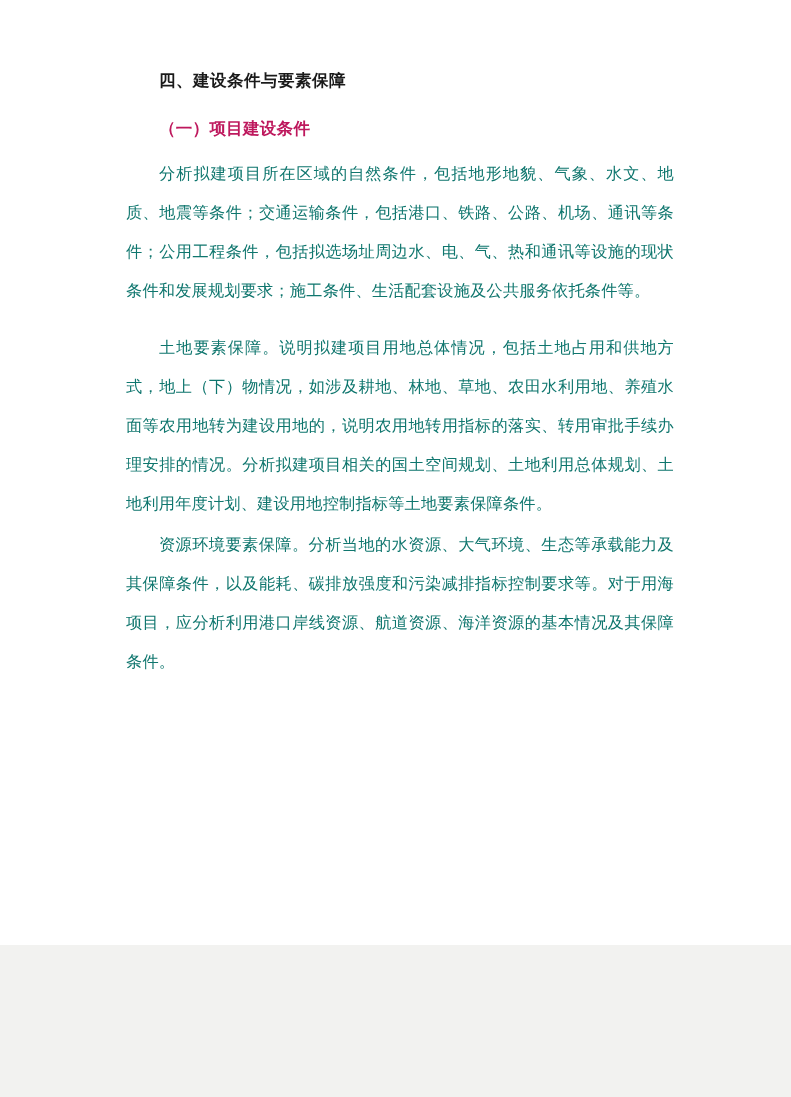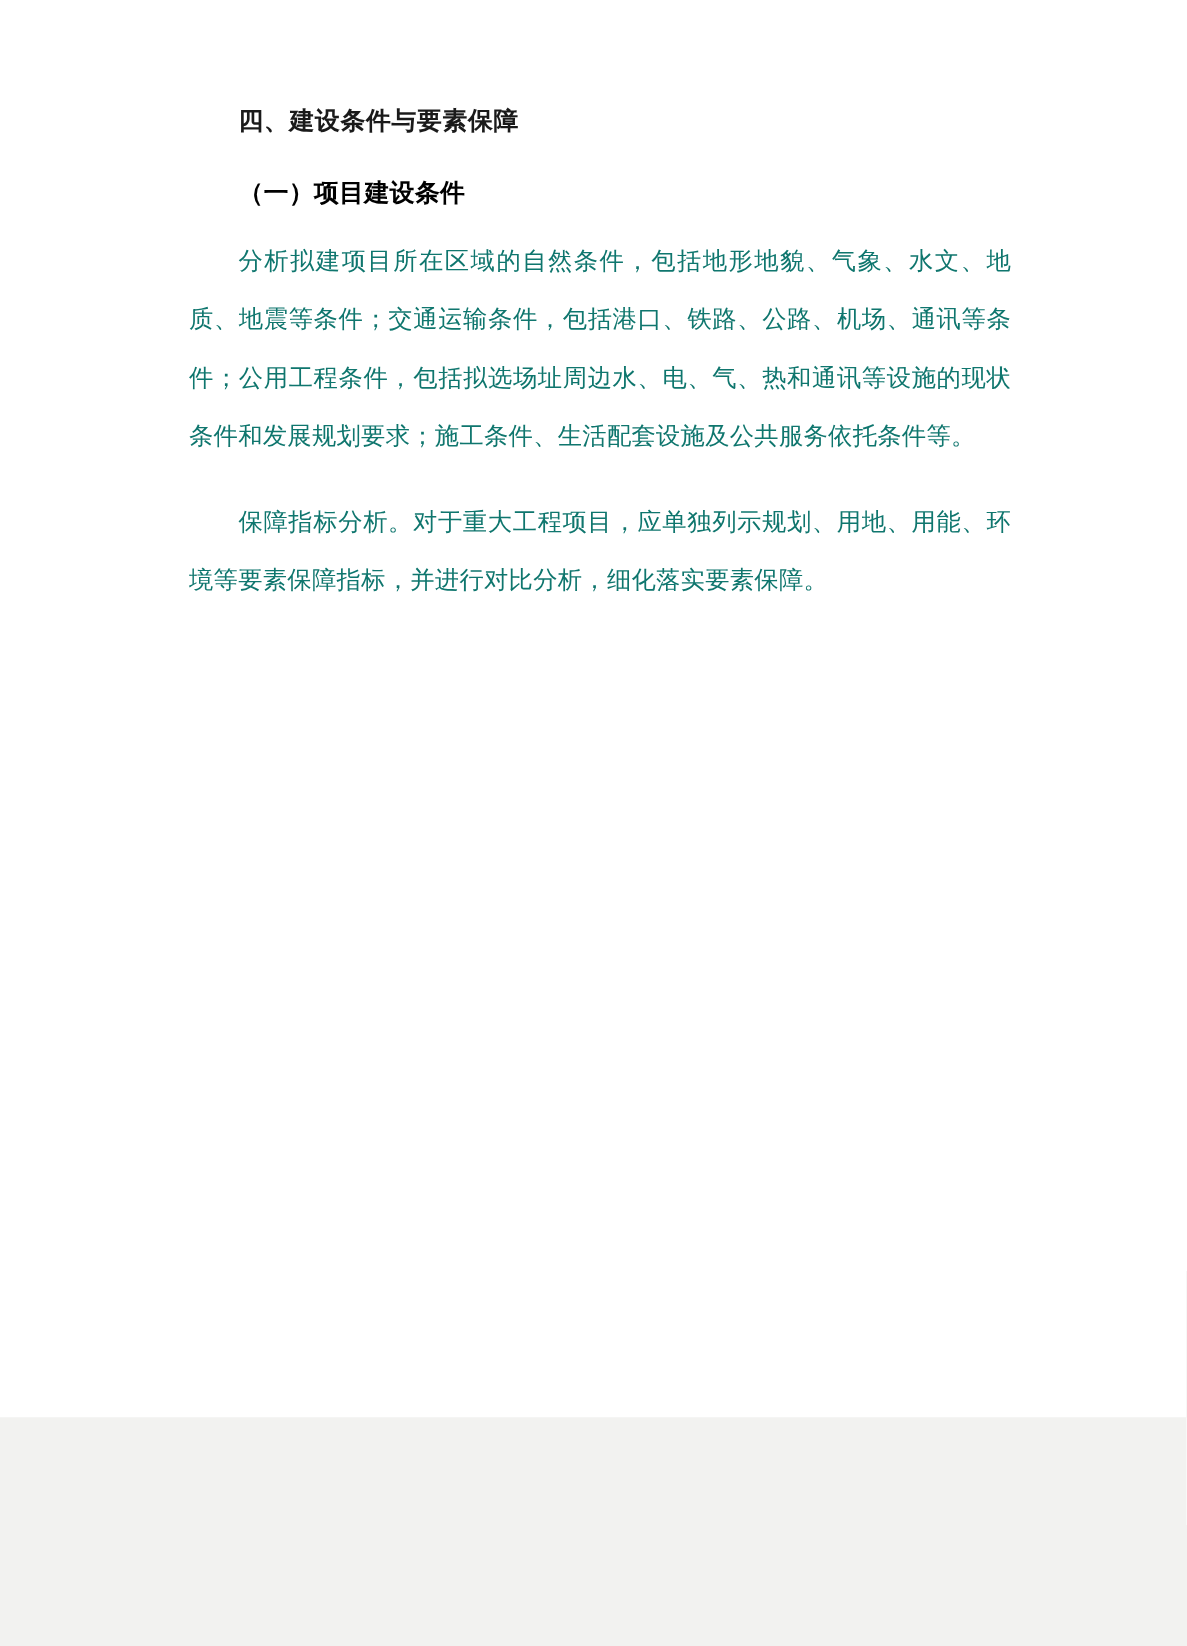--- a/index.html
+++ b/index.html
@@ -30,21 +30,21 @@
     font-size: 16.5px;
     color: #1a1a1a;
     letter-spacing: 0.5px;
     margin: 0 0 26px 0;
     padding-left: 33px;
   }
   .sub-heading {
     font-family: "DejaVu Serif", serif;
     font-weight: bold;
     font-size: 16.5px;
-    color: #000000;
+    color: #be185d;
     letter-spacing: 0.3px;
     margin: 0 0 14px 0;
     padding-left: 33px;
   }
   .para {
     font-family: "DejaVu Serif", serif;
     font-size: 16.2px;
     color: #0f766e;
     line-height: 39px;
     text-align: justify;
@@ -75,20 +75,21 @@
 
     <h1 class="section-heading">四、建设条件与要素保障</h1>
 
     <h2 class="sub-heading">（一）项目建设条件</h2>
 
     <p class="para">分析拟建项目所在区域的自然条件，包括地形地貌、气象、水文、地质、地震等条件；交通运输条件，包括港口、铁路、公路、机场、通讯等条件；公用工程条件，包括拟选场址周边水、电、气、热和通讯等设施的现状条件和发展规划要求；施工条件、生活配套设施及公共服务依托条件等。</p>
 
     <div class="gap-md"></div>
 
 
+    <p class="para">土地要素保障。说明拟建项目用地总体情况，包括土地占用和供地方式，地上（下）物情况，如涉及耕地、林地、草地、农田水利用地、养殖水面等农用地转为建设用地的，说明农用地转用指标的落实、转用审批手续办理安排的情况。分析拟建项目相关的国土空间规划、土地利用总体规划、土地利用年度计划、建设用地控制指标等土地要素保障条件。</p>
 
+    <p class="para">资源环境要素保障。分析当地的水资源、大气环境、生态等承载能力及其保障条件，以及能耗、碳排放强度和污染减排指标控制要求等。对于用海项目，应分析利用港口岸线资源、航道资源、海洋资源的基本情况及其保障条件。</p>
 
-    <p class="para">保障指标分析。对于重大工程项目，应单独列示规划、用地、用能、环境等要素保障指标，并进行对比分析，细化落实要素保障。</p>
 
   </div>
 
   <div class="page-number">3</div>
 </div>
 
 </body></html>

